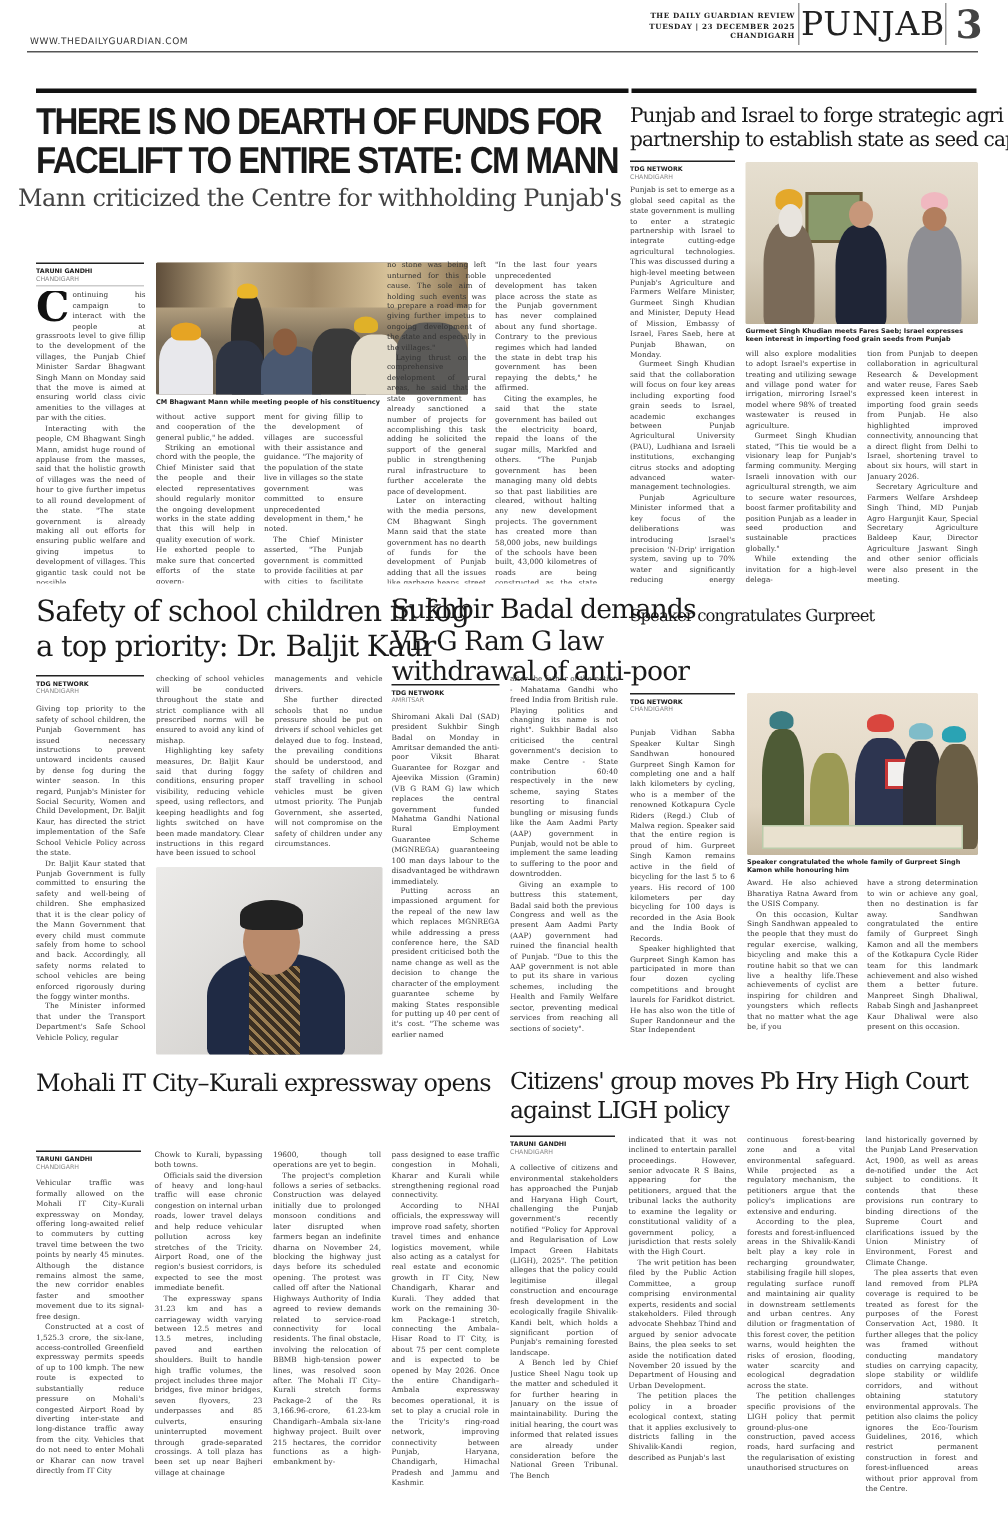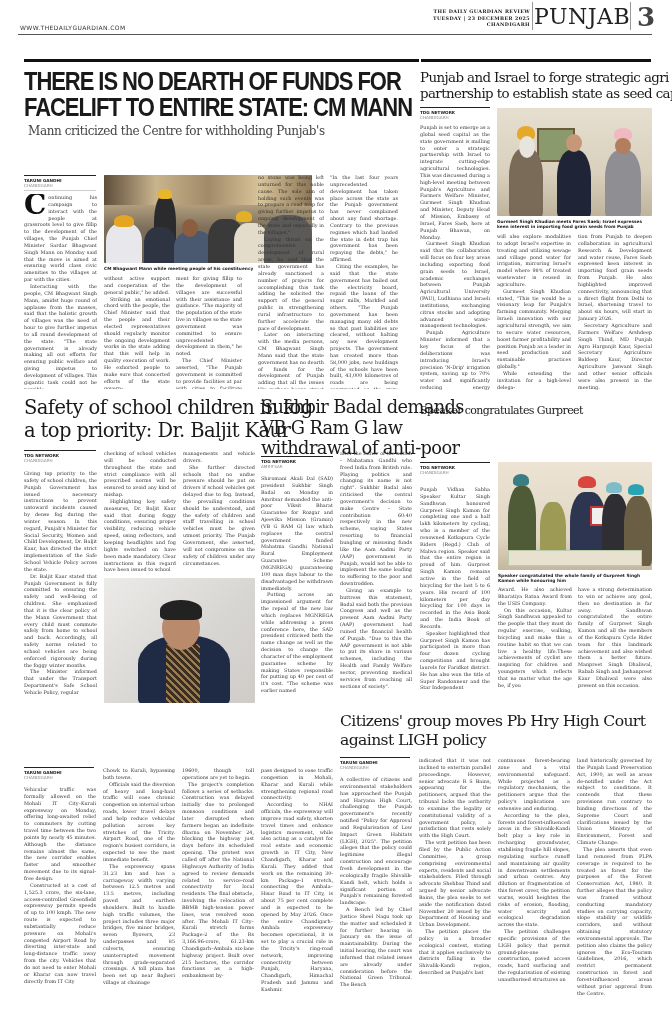--- a/index.html
+++ b/index.html
@@ -41,21 +41,21 @@
 <div class="vline" style="left:630px;top:2px;height:28px;background:#999"></div>
 <div class="abs mast-num">3</div>
 <div class="hline" style="left:18px;top:34px;width:634px;background:#555;height:1px"></div>
 
 <div class="thick" style="left:24px;top:59px;width:395px"></div>
 <div class="abs" style="left:0;top:0;width:420px;height:390px">
   <div class="abs h-condensed" style="left:24px;top:68px;font-size:25px;line-height:26px;white-space:nowrap;transform:scaleX(.88)">
     <div>THERE IS NO DEARTH OF FUNDS FOR</div>
     <div>FACELIFT TO ENTIRE STATE: CM MANN</div>
   </div>
-  <div class="abs deck" style="left:28px;top:124px;font-size:12px;line-height:15px;white-space:nowrap">
+  <div class="abs deck" style="left:12px;top:124px;font-size:16px;line-height:15px;white-space:nowrap">
     <div>Mann criticized the Centre for withholding Punjab's</div>
   </div>
   <div class="abs byline" style="left:24px;top:175px;width:72px">
     <span>TARUNI GANDHI</span>
     <span class="loc">CHANDIGARH</span>
   </div>
   <div class="hline" style="left:24px;top:190px;width:72px;background:#ccc;height:1px"></div>
   <div class="abs col" style="left:24px;top:194px;width:73px;height:195px">
     <p class="first"><span class="dropcap">C</span><span>ontinuing his campaign to interact with the people at grassroots level to give fillip to the development of the villages, the Punjab Chief Minister Sardar Bhagwant Singh Mann on Monday said that the move is aimed at ensuring world class civic amenities to the villages at par with the cities.</span></p>
     <p>Interacting with the people, CM Bhagwant Singh Mann, amidst huge round of applause from the masses, said that the holistic growth of villages was the need of hour to give further impetus to all round development of the state. "The state government is already making all out efforts for ensuring public welfare and giving impetus to development of villages. This gigantic task could not be possible</p>
@@ -204,20 +204,21 @@
 <div class="abs caption" style="left:498px;top:573px;width:156px">Speaker congratulated the whole family of Gurpreet Singh Kamon while honouring him</div>
 <div class="abs col" style="left:498px;top:586px;width:74px;height:115px">
   <p class="first">Award. He also achieved Bharatiya Ratna Award from the USIS Company.</p>
   <p>On this occasion, Kultar Singh Sandhwan appealed to the people that they must do regular exercise, walking, bicycling and make this a routine habit so that we can live a healthy life.These achievements of cyclist are inspiring for children and youngsters which reflects that no matter what the age be, if you</p>
 </div>
 <div class="abs col" style="left:578px;top:586px;width:74px;height:115px">
   <p class="first">have a strong determination to win or achieve any goal, then no destination is far away. Sandhwan congratulated the entire family of Gurpreet Singh Kamon and all the members of the Kotkapura Cycle Rider team for this landmark achievement and also wished them a better future. Manpreet Singh Dhaliwal, Rabab Singh and Jashanpreet Kaur Dhaliwal were also present on this occasion.</p>
 </div>
 
 <div class="abs h-serif" style="left:24px;top:712px;font-size:16px;line-height:19.5px;white-space:nowrap">
+  <div>Mohali IT City–Kurali expressway opens</div>
 </div>
 <div class="abs byline" style="left:24px;top:767px;width:70px">
   <span>TARUNI GANDHI</span>
   <span class="loc">CHANDIGARH</span>
 </div>
 <div class="abs col" style="left:24px;top:786px;width:72px;height:210px">
   <p class="first">Vehicular traffic was formally allowed on the Mohali IT City–Kurali expressway on Monday, offering long-awaited relief to commuters by cutting travel time between the two points by nearly 45 minutes. Although the distance remains almost the same, the new corridor enables faster and smoother movement due to its signal-free design.</p>
   <p>Constructed at a cost of 1,525.3 crore, the six-lane, access-controlled Greenfield expressway permits speeds of up to 100 kmph. The new route is expected to substantially reduce pressure on Mohali's congested Airport Road by diverting inter-state and long-distance traffic away from the city. Vehicles that do not need to enter Mohali or Kharar can now travel directly from IT City</p>
 </div>
 <div class="abs col" style="left:103px;top:767px;width:72px;height:229px">

